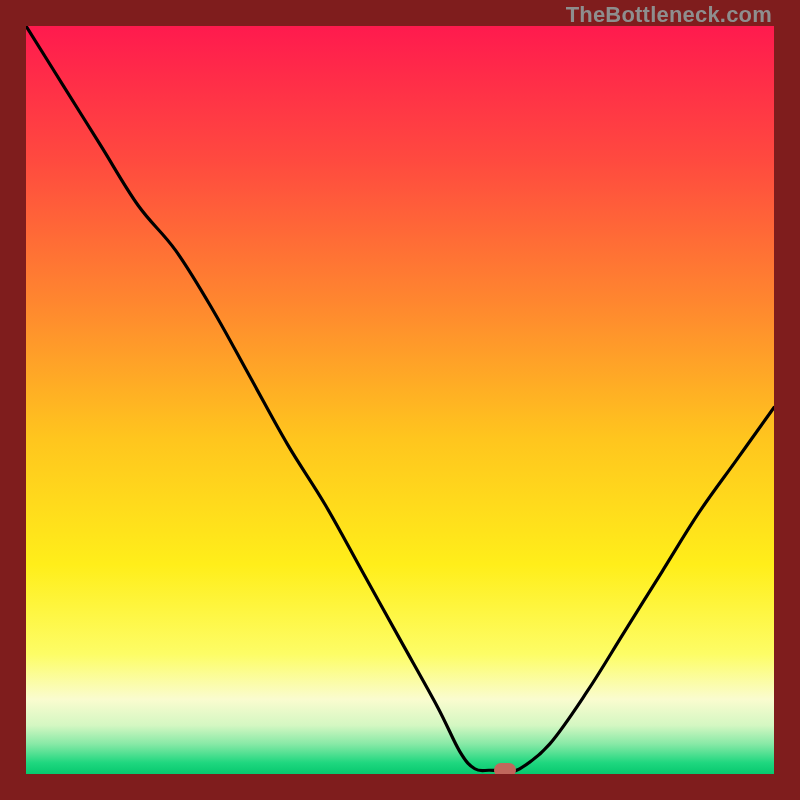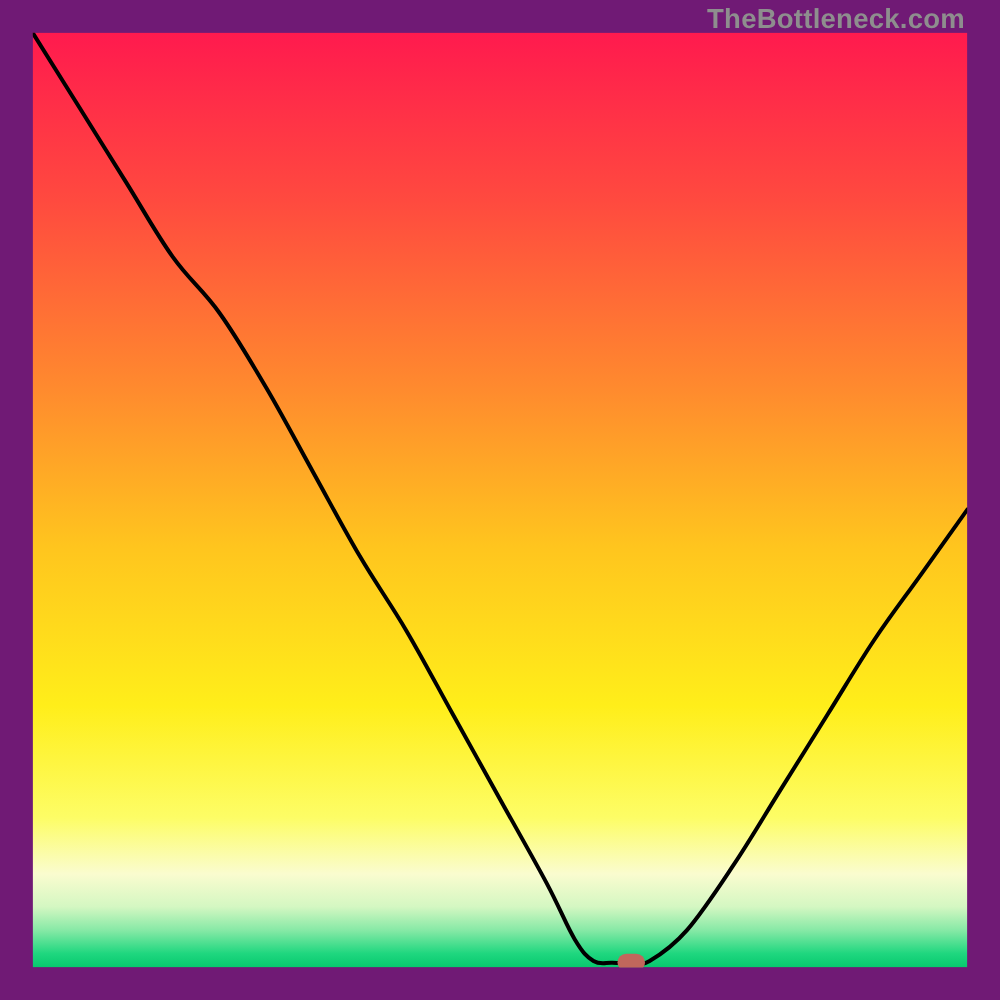--- a/index.html
+++ b/index.html
@@ -7,21 +7,21 @@
     padding: 0;
     width: 800px;
     height: 800px;
     background: #000;
     overflow: hidden;
   }
   .container {
     position: relative;
     width: 800px;
     height: 800px;
-    background: #701a75;
+    background: #7f1d1d;
   }
   .plot-area {
     position: absolute;
     left: 26px;
     top: 26px;
     width: 748px;
     height: 748px;
     overflow: hidden;
   }
   .gradient {

